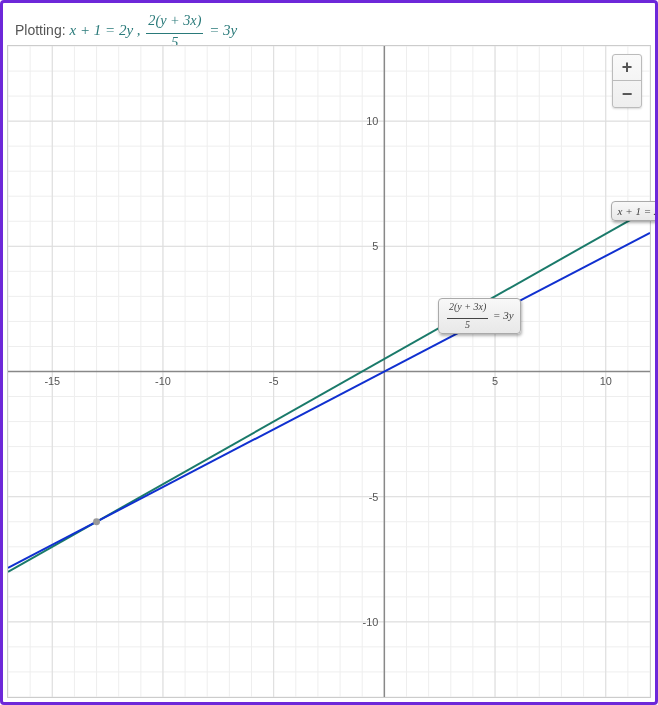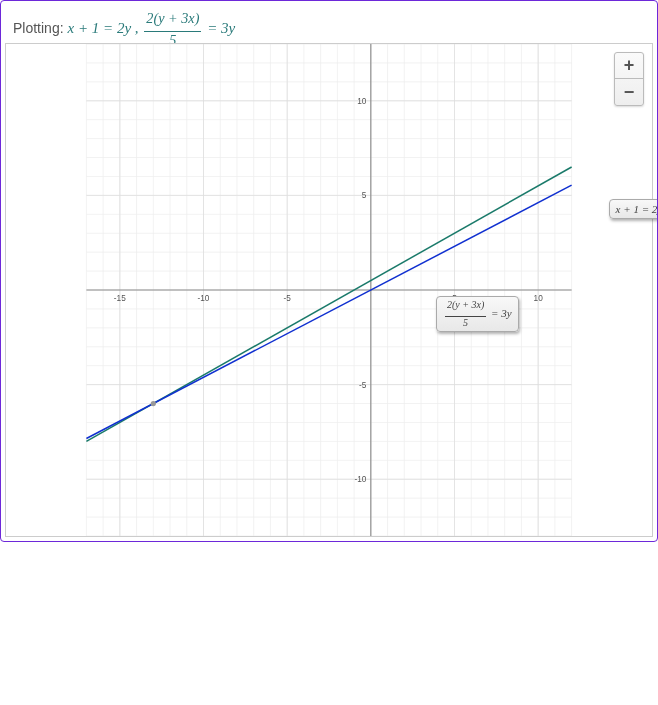--- a/index.html
+++ b/index.html
@@ -4,22 +4,22 @@
 <style>
   * { box-sizing: border-box; }
   body {
     margin: 0;
     padding: 0;
     font-family: Arial, sans-serif;
     background: #fff;
   }
   .container {
     width: 658px;
-    height: 542px;
-    border: 1px solid #6d28d9;
+    height: 705px;
+    border: 3px solid #6d28d9;
     border-radius: 4px;
     position: relative;
     background: #fff;
     overflow: hidden;
   }
   .header {
     padding: 10px 12px 6px 12px;
     color: #2a6a6a;
     font-size: 15px;
     font-family: 'Times New Roman', serif;

